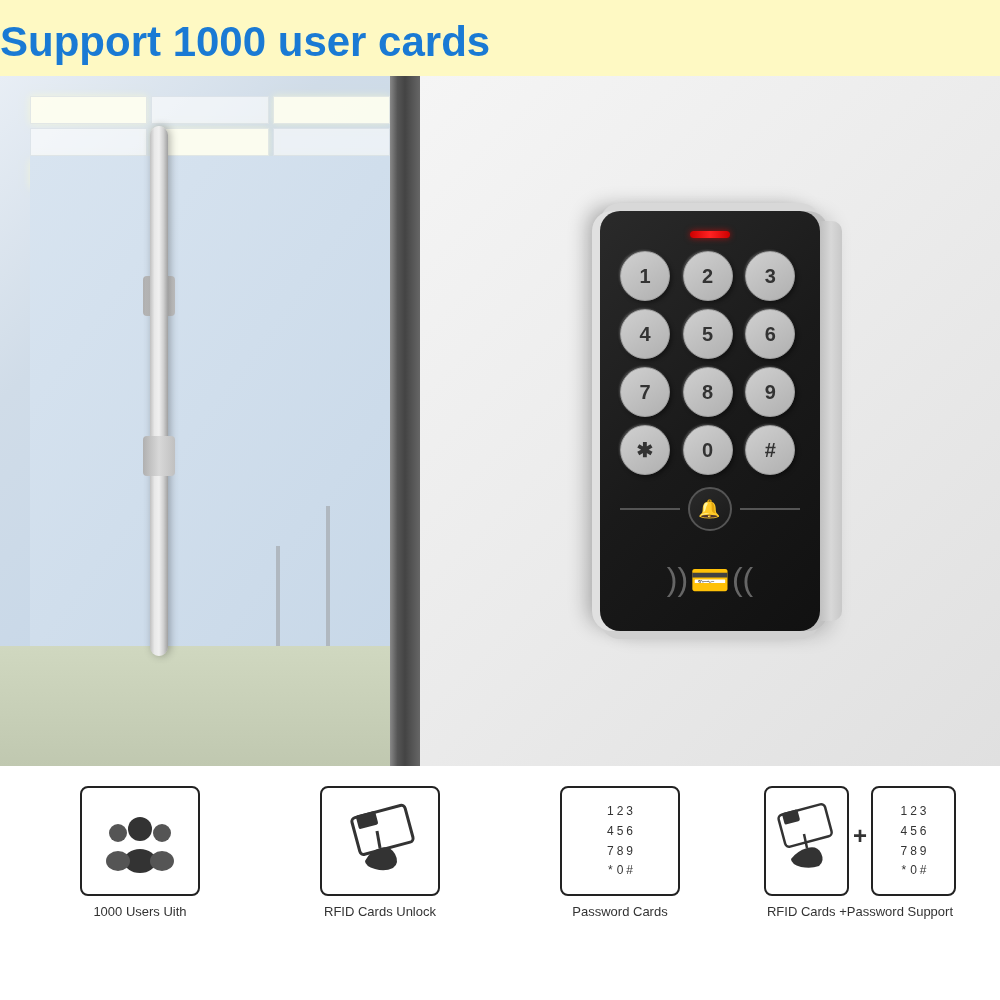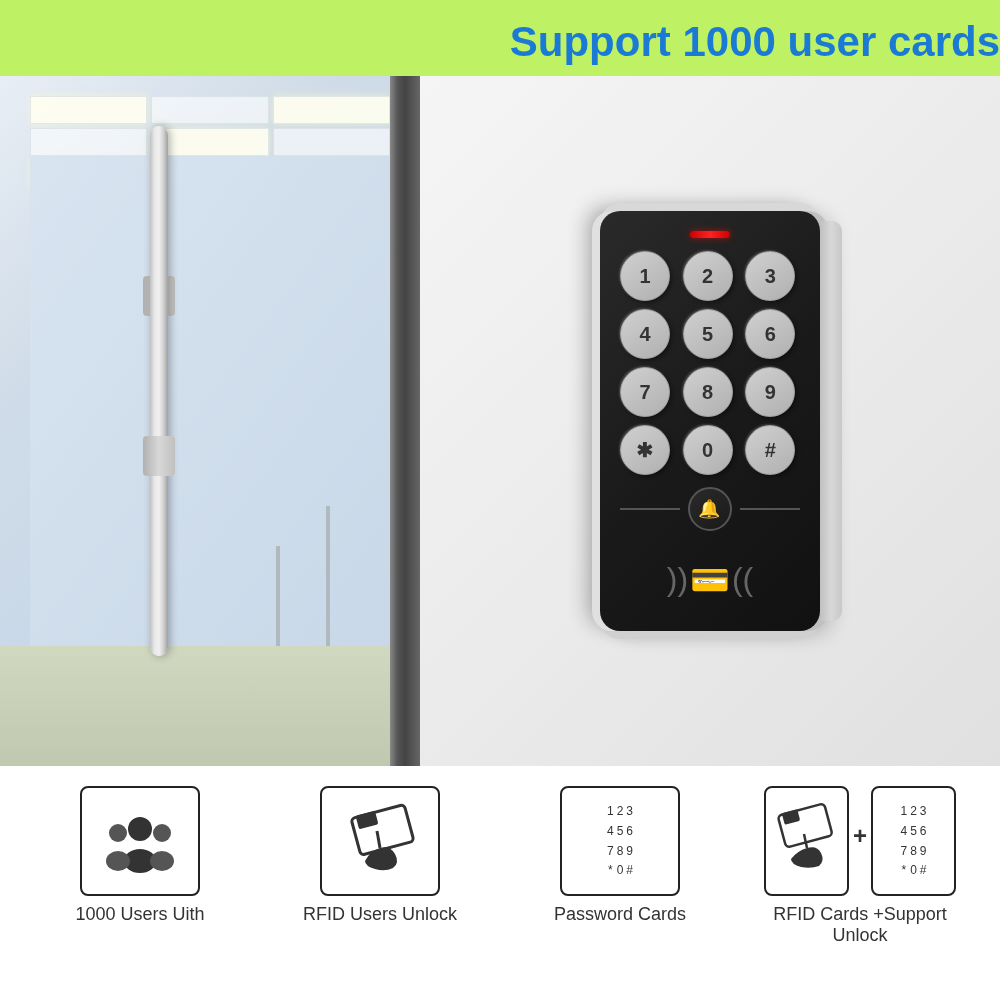--- a/index.html
+++ b/index.html
@@ -6,23 +6,23 @@
     body {
       width: 1000px;
       height: 1000px;
       overflow: hidden;
       background: #ffffff;
       font-family: Arial, sans-serif;
     }
 
     
     .header {
-      text-align: right;
+      text-align: left;
       padding: 18px 0 10px 0;
-      background: #bef264;
+      background: #fef9c3;
     }
     .header h1 {
       color: #1a7ad4;
       font-size: 42px;
       font-weight: 700;
     }
 
     
     .main-image {
       display: flex;
@@ -235,21 +235,21 @@
       width: 120px;
       height: 110px;
       border: 2px solid #222;
       border-radius: 8px;
       display: flex;
       align-items: center;
       justify-content: center;
       background: #fff;
     }
     .feature-label {
-      font-size: 18px;
+      font-size: 13px;
       color: #333;
       text-align: center;
       font-weight: 500;
     }
 
     
     .keypad-small {
       display: grid;
       grid-template-columns: repeat(3, 1fr);
       gap: 3px;
@@ -368,21 +368,21 @@
     <div class="feature-box">
       <svg width="90" height="90" viewBox="0 0 90 90">
 
         <rect x="20" y="15" width="55" height="38" rx="4" ry="4" fill="none" stroke="#333" stroke-width="3" transform="rotate(-15 47 34)"></rect>
         <rect x="22" y="17" width="20" height="14" rx="2" fill="#333" transform="rotate(-15 32 24)"></rect>
 
         <path d="M30 65 Q35 55 45 52 Q55 49 60 58 Q65 67 58 72 Q50 76 40 73 Q30 70 30 65Z" fill="#333"></path>
         <line x1="45" y1="52" x2="42" y2="35" stroke="#333" stroke-width="3"></line>
       </svg>
     </div>
-    <span class="feature-label">RFID Users Unlock</span>
+    <span class="feature-label">RFID Cards Unlock</span>
   </div>
 
   <div class="feature-item">
     <div class="feature-box">
       <div class="keypad-small">
         <span>1</span>
         <span>2</span>
         <span>3</span>
         <span>4</span>
         <span>5</span>
@@ -419,16 +419,16 @@
           <span>6</span>
           <span>7</span>
           <span>8</span>
           <span>9</span>
           <span>*</span>
           <span>0</span>
           <span>#</span>
         </div>
       </div>
     </div>
-    <span class="feature-label">RFID Cards +Support Unlock</span>
+    <span class="feature-label">RFID Cards +Password Support</span>
   </div>
 
 </div>
 
 </body></html>

